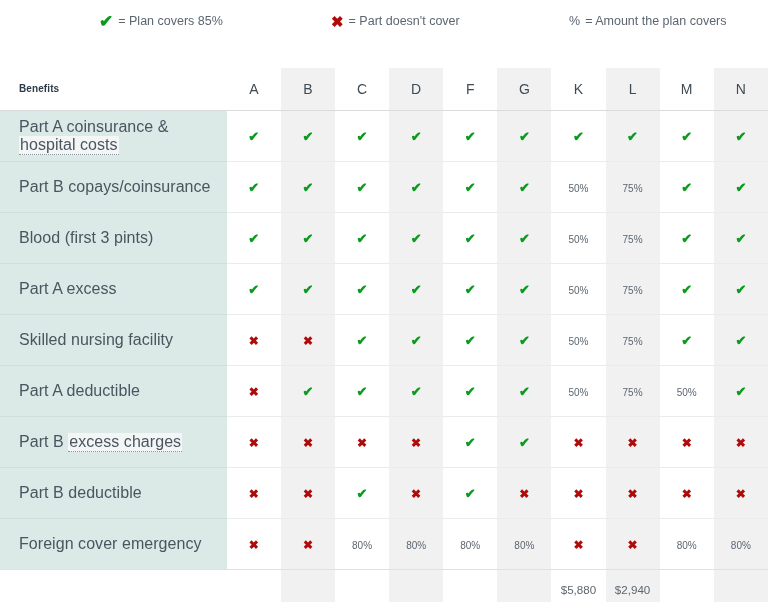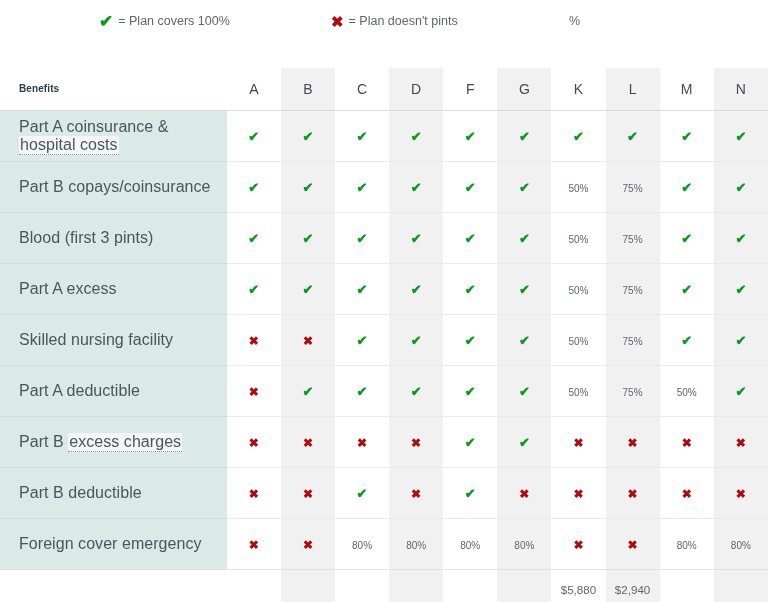--- a/index.html
+++ b/index.html
@@ -87,28 +87,29 @@
   tfoot td.foot-blank { background:#ffffff; }
 </style>
 </head>
 <body>
 
 <div id="page">
 
   <div class="legend">
       <div class="legend-item l1">
         <span class="legend-sym check">✔</span>
-        <span class="legend-text">= Plan covers 100%</span>
+        <span class="legend-text">= Plan covers 85%</span>
       </div>
       <div class="legend-item l2">
         <span class="legend-sym cross">✖</span>
-        <span class="legend-text">= Plan doesn't pints</span>
+        <span class="legend-text">= Part doesn't cover</span>
       </div>
       <div class="legend-item l3">
         <span class="legend-sym pct">%</span>
+        <span class="legend-text">= Amount the plan covers</span>
       </div>
     </div>
 
 
   <table class="plans">
     <colgroup>
       <col class="c-benefit">
     <col class="c-plan">
         <col class="c-plan">
         <col class="c-plan">

